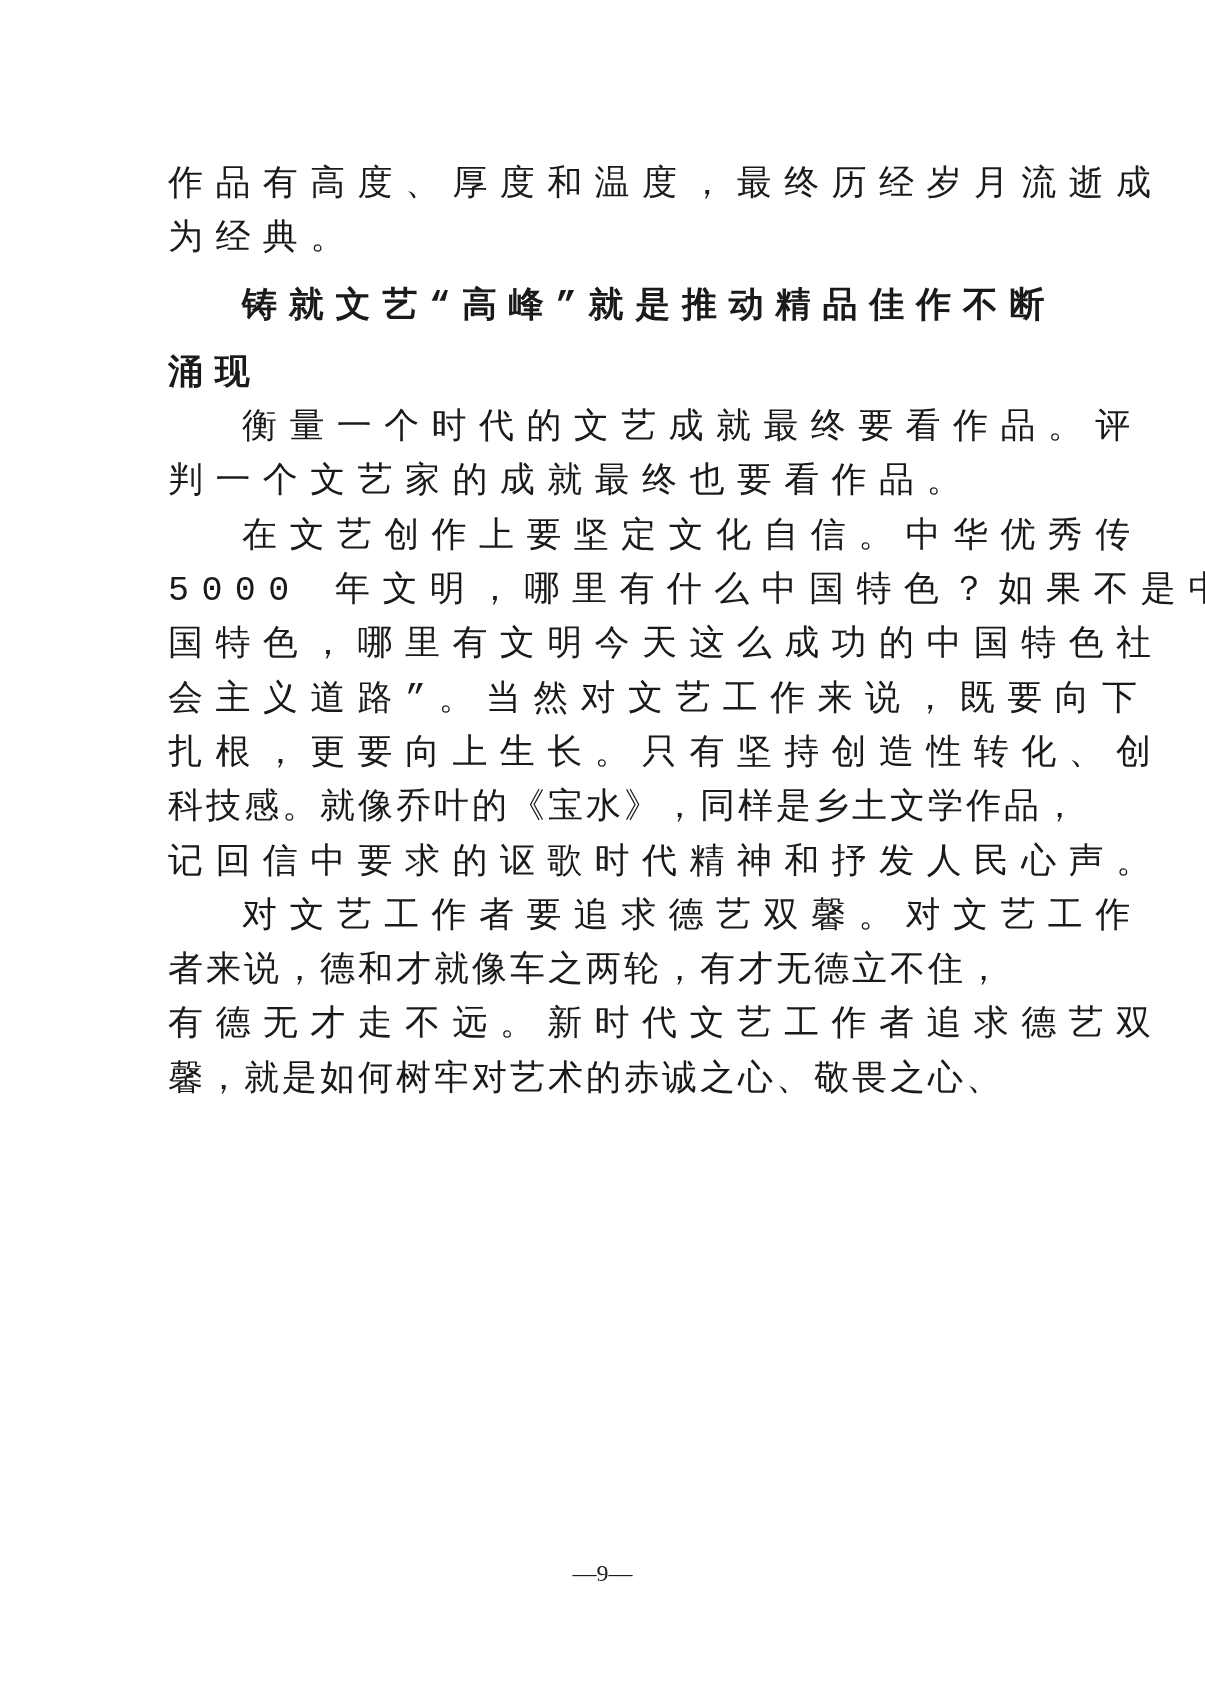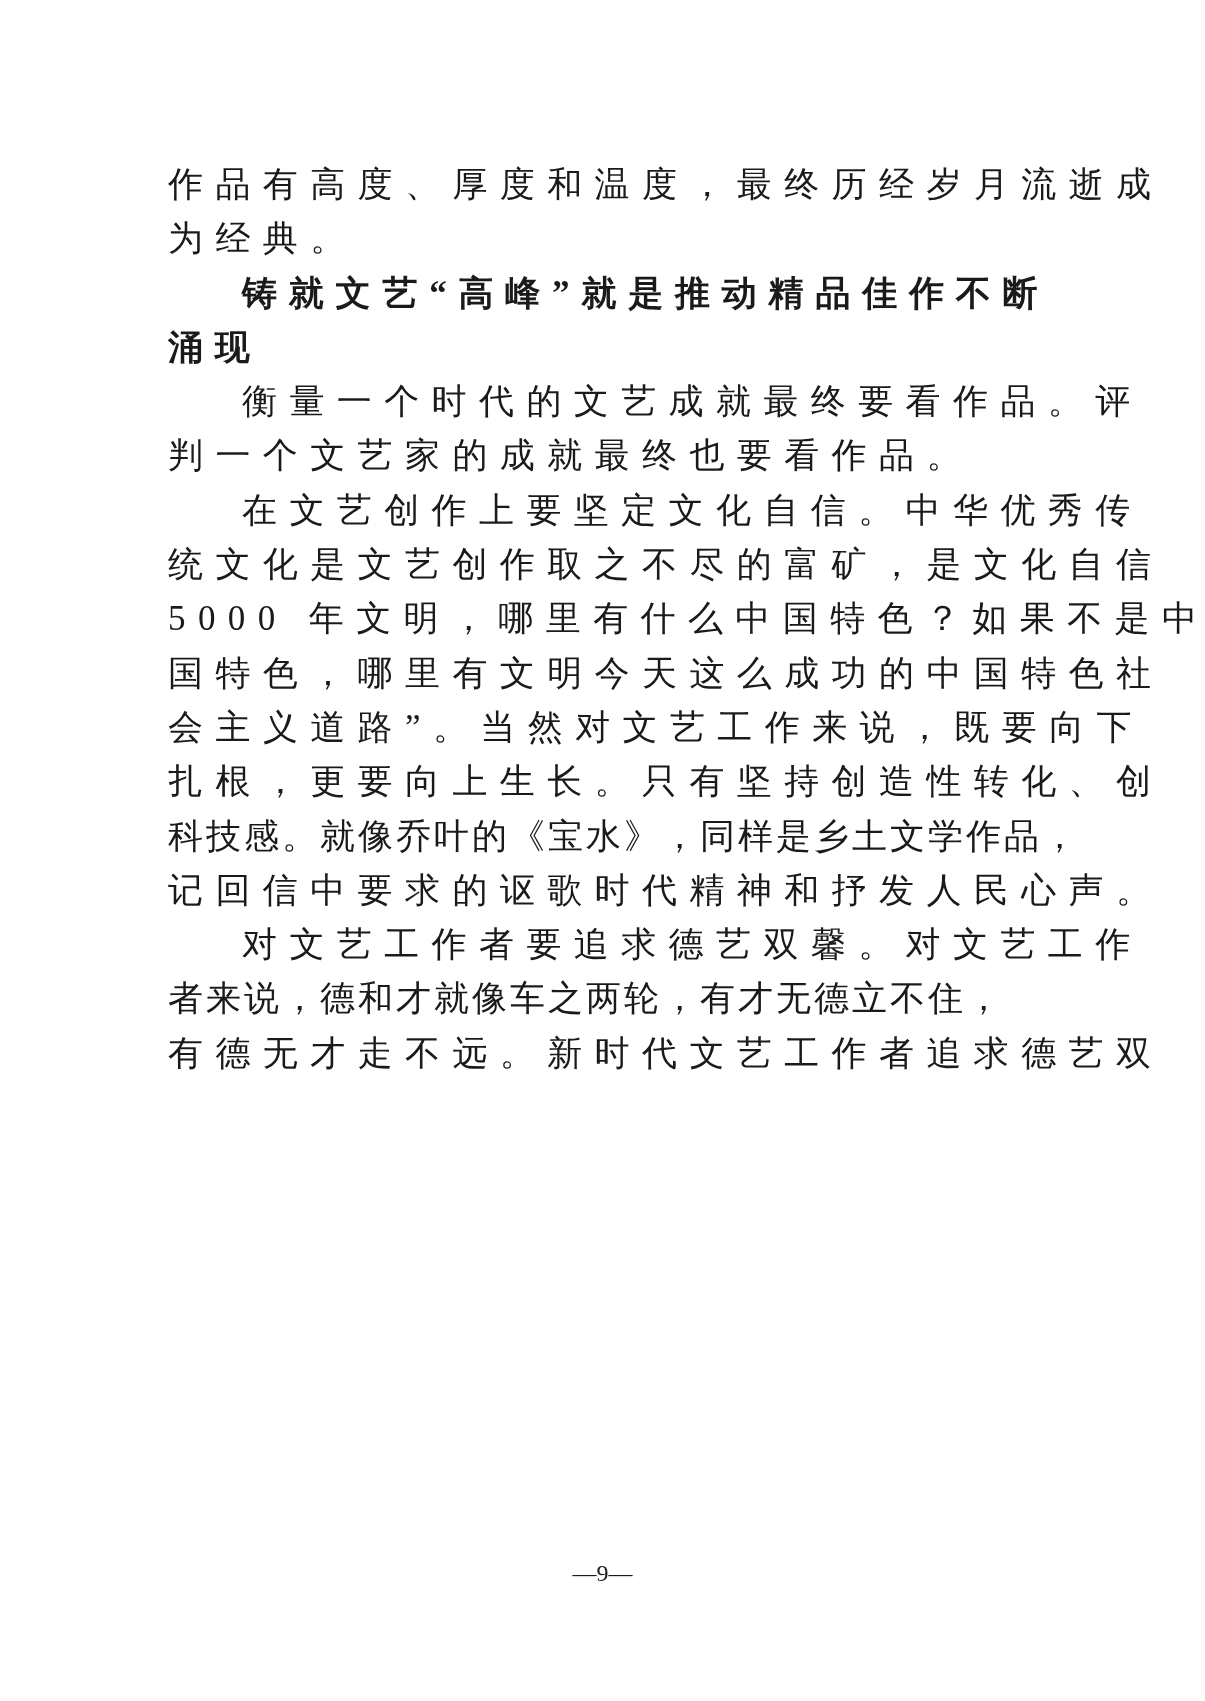--- a/index.html
+++ b/index.html
@@ -4,27 +4,27 @@
   <style>
     html, body { margin: 0; padding: 0; background: #ffffff; }
     body { width: 1205px; height: 1701px; position: relative; overflow: hidden; }
     .page {
       position: absolute; left: 0; top: 0; width: 1205px; height: 1701px;
       background: #ffffff; color: #1a1a1a;
     }
     .lines { position: absolute; left: 168px; top: 158px; width: 776px; }
     .line {
       height: 54.3px; line-height: 54.3px;
-      font-family: Liberation Serif, serif;
+      font-family: Liberation Mono, monospace;
       font-size: 35px; letter-spacing: 12.4px;
       white-space: nowrap; overflow: visible;
     }
     .line.bold {
-      font-family: Liberation Serif, serif;
-      font-weight: bold; letter-spacing: 11.8px;
+      font-family: Liberation Mono, monospace;
+      font-weight: bold; letter-spacing: 11.8px; margin-top: 13px;
     }
     .line.tight { letter-spacing: 3px; }
     .indent { padding-left: 74px; }
     .page-number {
       position: absolute; left: 0; width: 1205px; top: 1560px;
       text-align: center;
       font-family: "Liberation Serif", "DejaVu Serif", serif;
       font-size: 24px; color: #1a1a1a;
     }
   </style>
@@ -33,25 +33,25 @@
 
 <div class="page">
   <div class="lines">
     <div class="line">作品有高度、厚度和温度，最终历经岁月流逝成</div>
     <div class="line">为经典。</div>
     <div class="line bold indent">铸就文艺“高峰”就是推动精品佳作不断</div>
     <div class="line bold">涌现</div>
     <div class="line indent">衡量一个时代的文艺成就最终要看作品。评</div>
     <div class="line">判一个文艺家的成就最终也要看作品。</div>
     <div class="line indent">在文艺创作上要坚定文化自信。中华优秀传</div>
-    <div class="line">统文化是文艺创作取之不尽的富矿，是文化自信</div>
     <div class="line">5000 年文明，哪里有什么中国特色？如果不是中</div>
     <div class="line">国特色，哪里有文明今天这么成功的中国特色社</div>
     <div class="line">会主义道路”。当然对文艺工作来说，既要向下</div>
     <div class="line">扎根，更要向上生长。只有坚持创造性转化、创</div>
     <div class="line tight">科技感。就像乔叶的《宝水》，同样是乡土文学作品，</div>
     <div class="line">记回信中要求的讴歌时代精神和抒发人民心声。</div>
     <div class="line indent">对文艺工作者要追求德艺双馨。对文艺工作</div>
     <div class="line tight">者来说，德和才就像车之两轮，有才无德立不住，</div>
     <div class="line">有德无才走不远。新时代文艺工作者追求德艺双</div>
+    <div class="line tight">馨，就是如何树牢对艺术的赤诚之心、敬畏之心、</div>
   </div>
   <div class="page-number">—9—</div>
 </div>
 
 </body></html>

